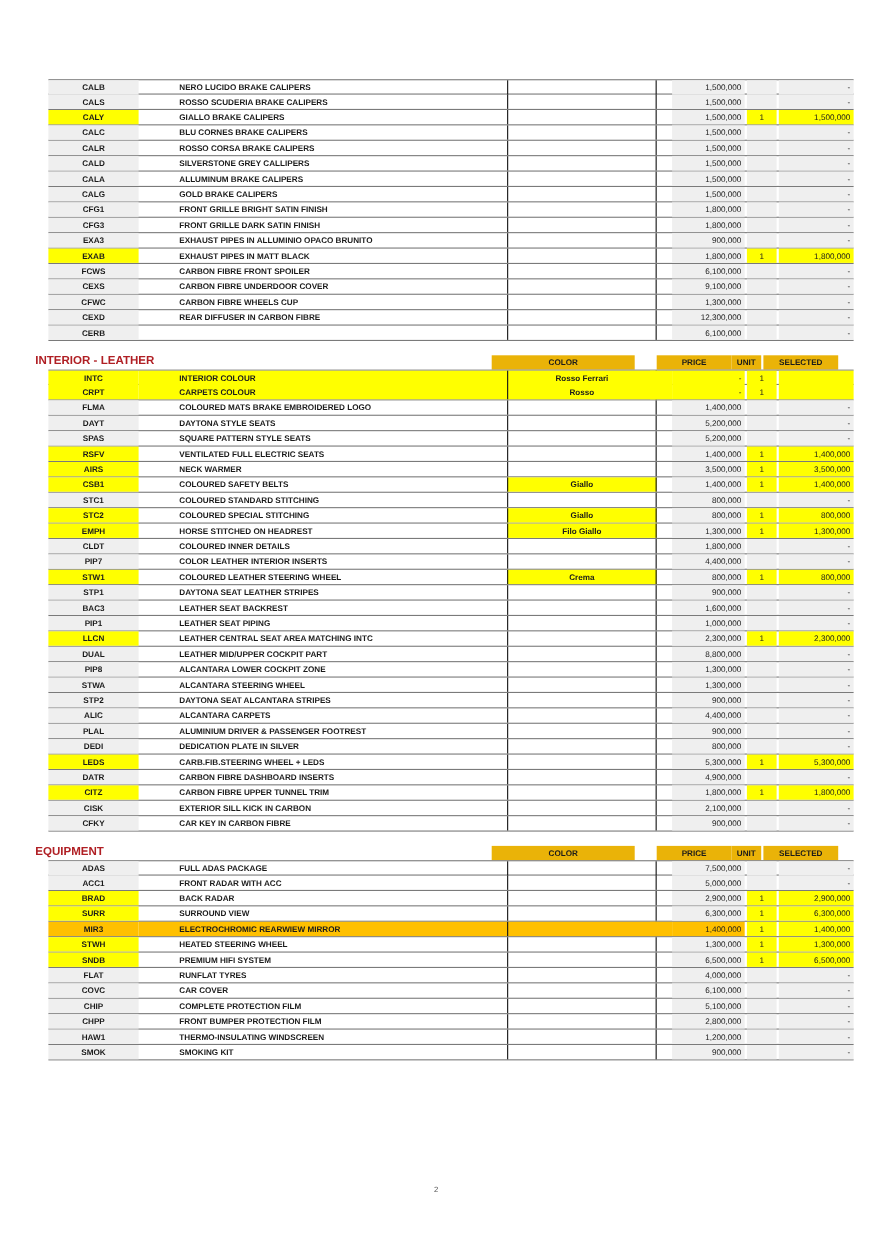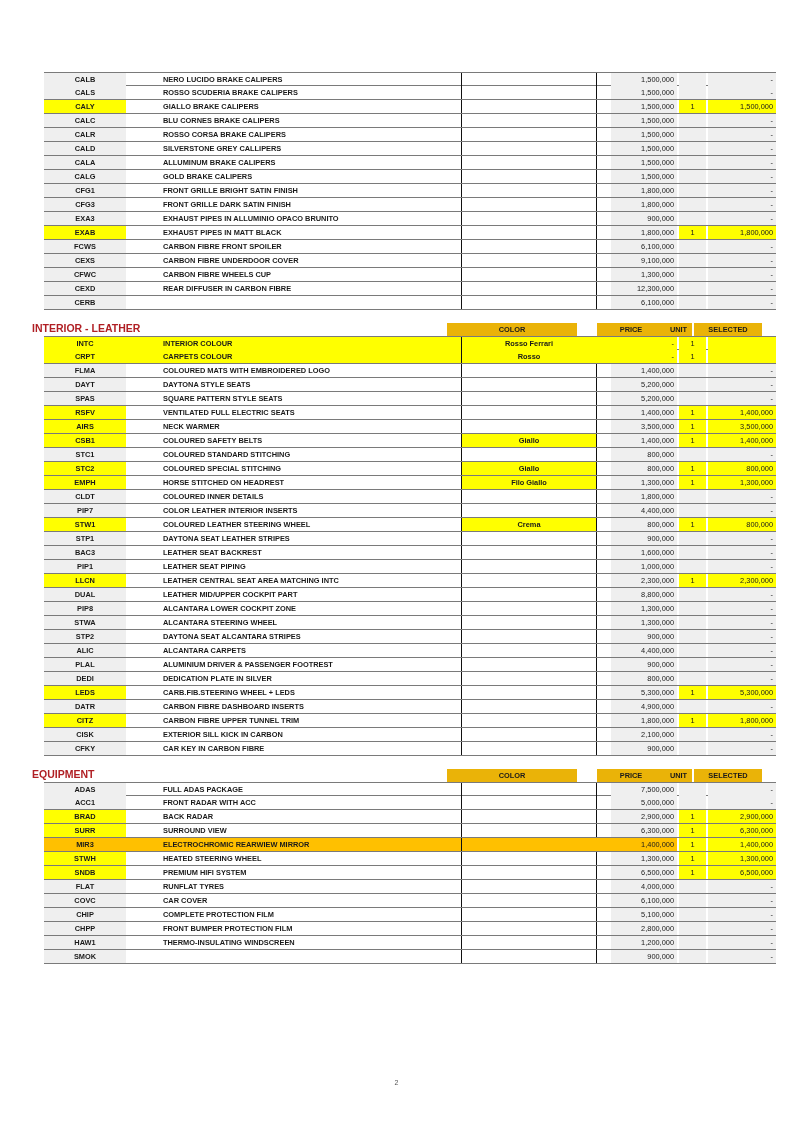--- a/index.html
+++ b/index.html
@@ -225,21 +225,21 @@
         <div class="cell c-code">CRPT</div>
         <div class="cell c-desc">CARPETS COLOUR</div>
         <div class="cell c-color">Rosso</div>
         <div class="cell c-gap"></div>
         <div class="cell c-price">-</div>
         <div class="cell c-unit">1</div>
         <div class="cell c-sel"></div>
       </div>
       <div class="row">
         <div class="cell c-code">FLMA</div>
-        <div class="cell c-desc">COLOURED MATS WITH EMBROIDERED LOGO</div>
+        <div class="cell c-desc">COLOURED MATS BRAKE EMBROIDERED LOGO</div>
         <div class="cell c-color"></div>
         <div class="cell c-gap"></div>
         <div class="cell c-price">1,400,000</div>
         <div class="cell c-unit"></div>
         <div class="cell c-sel">-</div>
       </div>
       <div class="row">
         <div class="cell c-code">DAYT</div>
         <div class="cell c-desc">DAYTONA STYLE SEATS</div>
         <div class="cell c-color"></div>
@@ -594,20 +594,21 @@
         <div class="cell c-code">HAW1</div>
         <div class="cell c-desc">THERMO-INSULATING WINDSCREEN</div>
         <div class="cell c-color"></div>
         <div class="cell c-gap"></div>
         <div class="cell c-price">1,200,000</div>
         <div class="cell c-unit"></div>
         <div class="cell c-sel">-</div>
       </div>
       <div class="row">
         <div class="cell c-code">SMOK</div>
+        <div class="cell c-desc">SMOKING KIT</div>
         <div class="cell c-color"></div>
         <div class="cell c-gap"></div>
         <div class="cell c-price">900,000</div>
         <div class="cell c-unit"></div>
         <div class="cell c-sel">-</div>
       </div>
     </div>
   </div>
 <div class="page-num">2</div>
 

